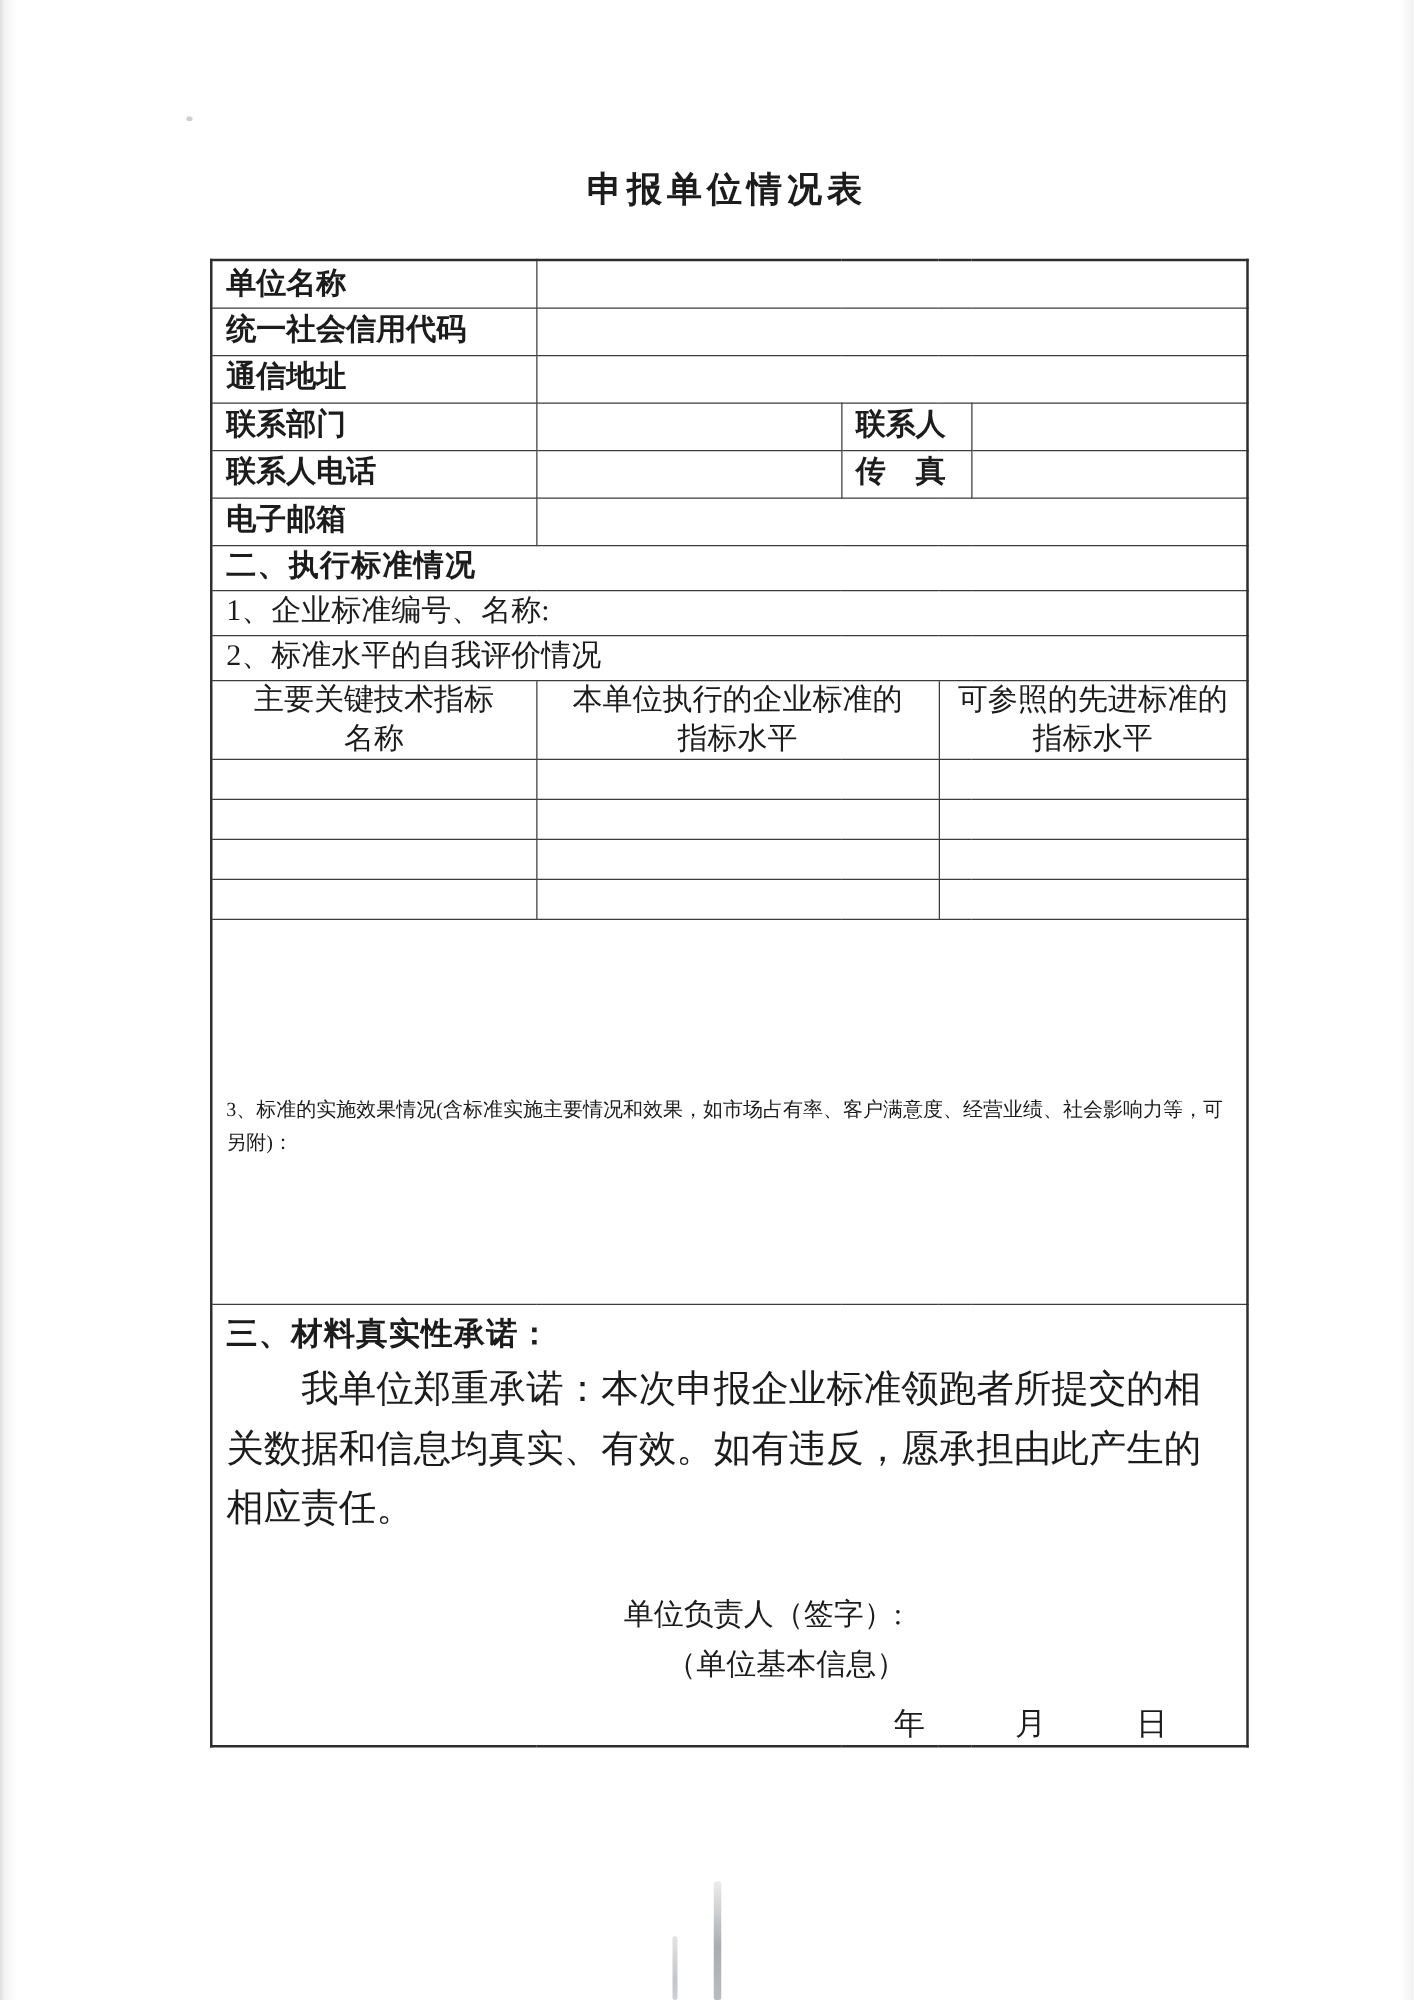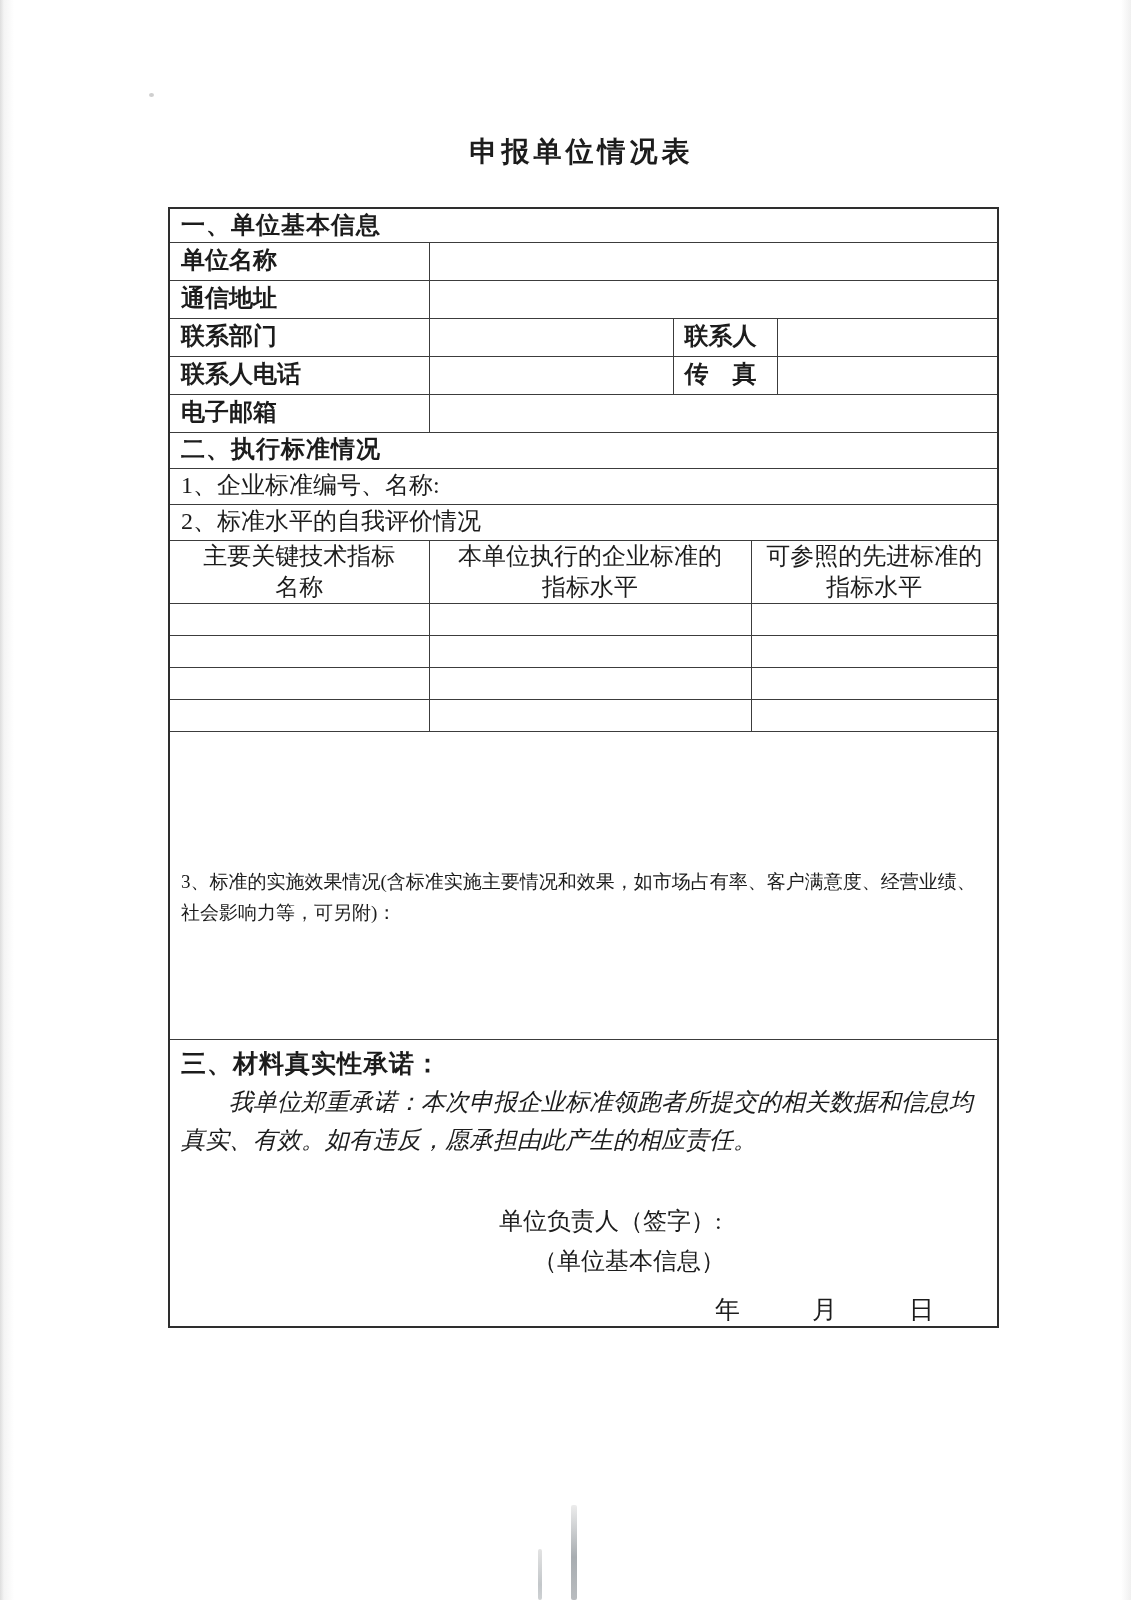--- a/index.html
+++ b/index.html
@@ -38,23 +38,23 @@
   .rh-f{height:38px;font-weight:bold;}       
   .rh-hd2{height:36px;}     
   .rh-cols{height:61px;}    
   .rh-e{height:32px;}       
   .rh-big{height:308px;}    
   .rh-s3{height:268px;}     
   td.sec-hd{font-weight:700;font-size:25px;letter-spacing:1px;}
   td.center{text-align:center;padding:2px 4px;margin-left:33px;}
   td.top{vertical-align:top;}
   .two-line div{text-align:center;}
-  .item3-text{margin-top:25px;line-height:1.6;font-size:19px;}
+  .item3-text{margin-top:25px;line-height:1.6;font-size:16px;}
   .s3-head{font-weight:700;font-size:25px;margin:8px 0 4px;letter-spacing:1px;}
-  .s3-body{text-indent:2em;line-height:1.58;font-size:24px;margin:0;font-style:italic;}
+  .s3-body{text-indent:2em;line-height:1.58;font-size:30px;margin:0;}
   .sign-block{margin-top:46px;margin-left:318px;width:260px;}
   .sign-line1{font-size:24px;white-space:nowrap;}
   .sign-line2{font-size:24px;text-align:center;margin-top:9px;white-space:nowrap;}
   .date-line{
     display:flex;justify-content:flex-end;gap:72px;
     padding-right:52px;margin-top:16px;font-size:25px;
   }
   .footer{
     position:absolute;top:1437px;left:0;width:100%;text-align:center;
     font-family:"Liberation Sans","DejaVu Sans",sans-serif;
@@ -87,25 +87,26 @@
   <table class="form">
     <colgroup>
       <col style="width:260px">
         <col style="width:244px">
         <col style="width:78px">
       <col style="width:26px">
         <col style="width:221px">
     </colgroup>
 
     <tbody>
-        <tr class="rh-hd">
-      <td colspan="5" class="sec-hd">一、单位基本信息</td>
+    <tr class="rh-f">
+      <td>单位名称</td>
+      <td colspan="4"></td>
     </tr>
     <tr class="rh-f">
-      <td>单位名称</td>
+      <td>统一社会信用代码</td>
       <td colspan="4"></td>
     </tr>
     <tr class="rh-f">
       <td>通信地址</td>
       <td colspan="4"></td>
     </tr>
     <tr class="rh-f">
       <td>联系部门</td>
       <td></td>
       <td colspan="2">联系人</td>

